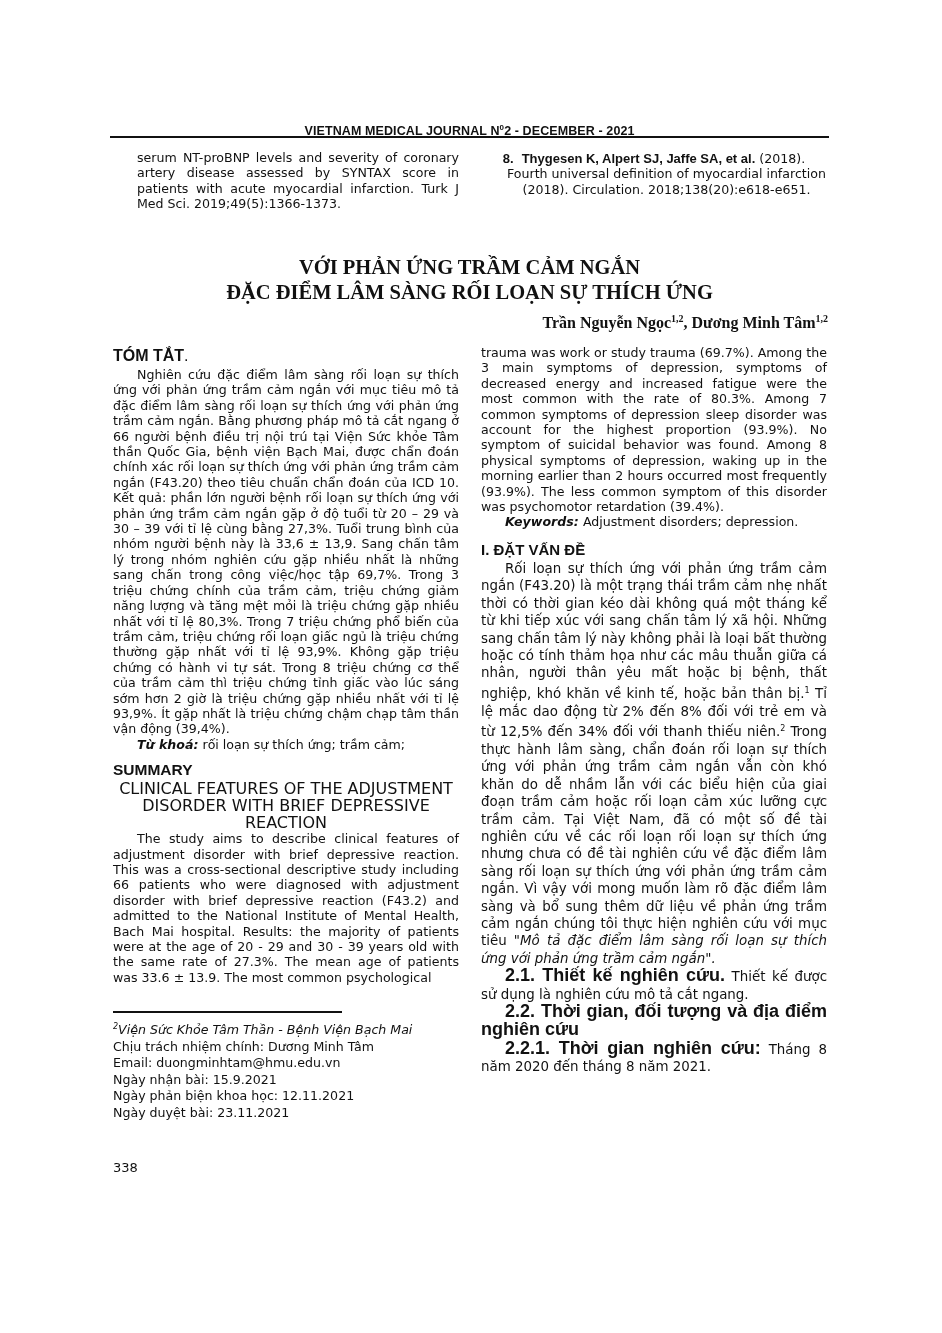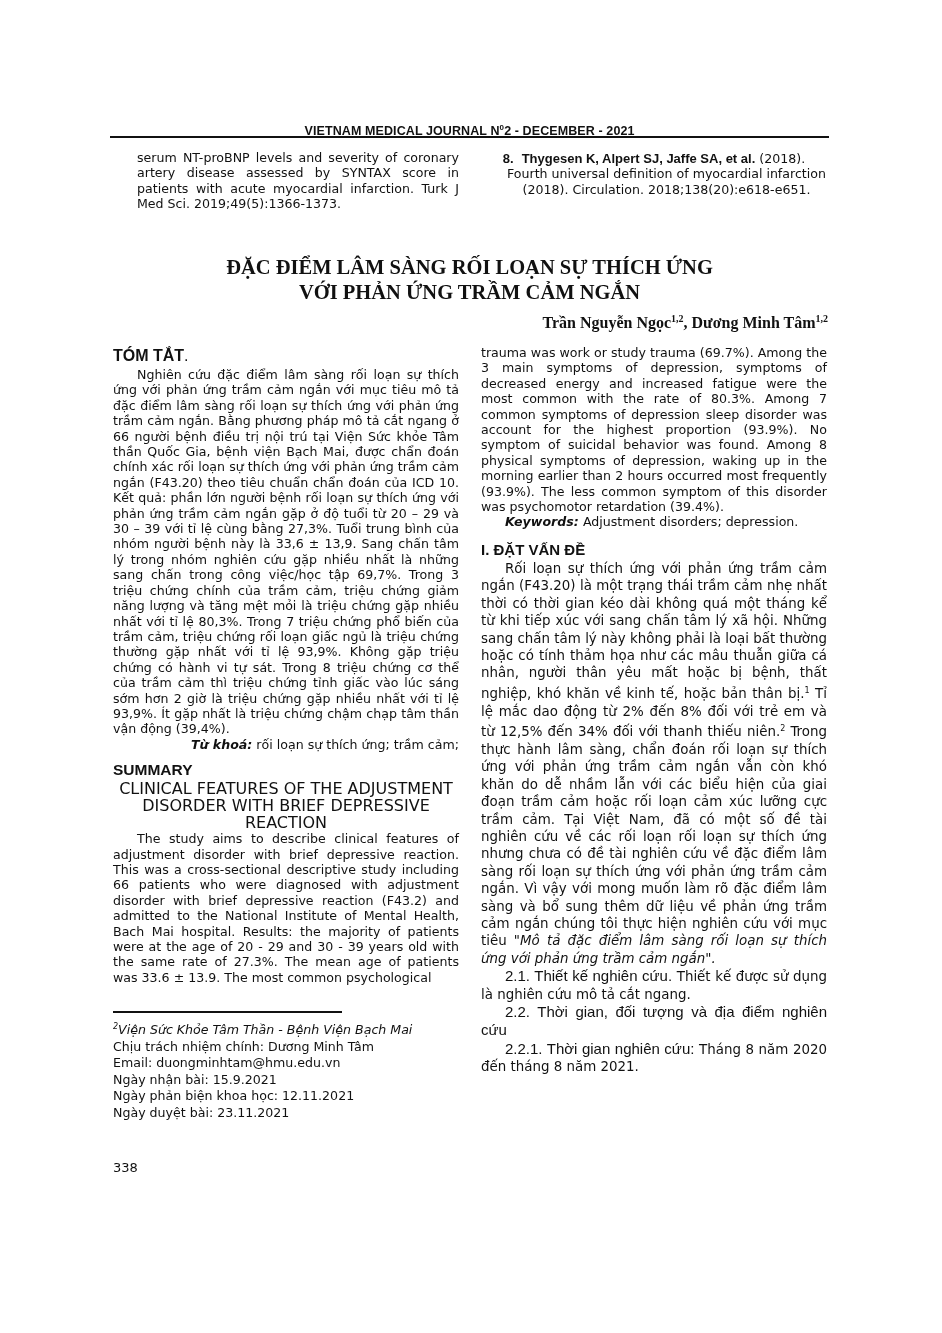--- a/index.html
+++ b/index.html
@@ -16,21 +16,21 @@
 
   .ref-top-left { position: absolute; left: 113px; top: 150px; width: 346px; font-size: 12.6px; line-height: 15.4px; text-align: justify; padding-left: 24px; box-sizing: border-box; }
   .ref-top-right { position: absolute; left: 481px; top: 144px; width: 346px; font-size: 12.6px; line-height: 15.4px; padding-left: 25px; text-indent: -25px; box-sizing: border-box; text-align: center; margin-top: 7px; }
   .ref-top-right b { font-family: "Liberation Sans", sans-serif; font-size: 13px; }
 
   .title { position: absolute; left: 110px; top: 255px; width: 719px; text-align: center; font-family: "Liberation Serif", serif; font-weight: bold; font-size: 20.5px; line-height: 25px; }
   .authors { position: absolute; left: 460px; top: 313px; width: 368px; text-align: right; font-family: "Liberation Serif", serif; font-weight: bold; font-size: 16px; }
   .authors sup { font-size: 10px; }
 
   .h-section { font-family: "Liberation Sans", sans-serif; font-weight: bold; font-size: 15px; line-height: 20px; margin: 0; }
-  .h-sub { font-weight: normal; font-family: "Liberation Sans", sans-serif; font-size: 15px; }
+  .h-sub { font-weight: bold; font-family: "Liberation Sans", sans-serif; font-size: 18px; }
   .summary-title { text-align: center; font-size: 16px; line-height: 17px; margin: 2px 0 0 0; }
 
   .footnote-rule { position: absolute; left: 113px; top: 1011px; width: 229px; height: 2px; background: #111; }
   .footnotes { position: absolute; left: 113px; top: 1019px; width: 346px; font-size: 12.6px; line-height: 16.5px; }
   .footnotes .it { font-style: italic; }
   .footnotes sup { font-size: 8px; }
 
   .page-number { position: absolute; left: 113px; top: 1160px; font-size: 13px; }
 </style>
 </head>
@@ -44,31 +44,31 @@
   <div class="head-rule"></div>
 
   <div class="ref-top-left">
     <span>serum NT-proBNP levels and severity of coronary artery disease assessed by SYNTAX score in patients with acute myocardial infarction. Turk J Med Sci. 2019;49(5):1366-1373.</span>
   </div>
   <div class="ref-top-right">
     <b>8.</b>&nbsp;&nbsp;<b>Thygesen K, Alpert SJ, Jaffe SA, et al.</b> <span>(2018). Fourth universal definition of myocardial infarction (2018). Circulation. 2018;138(20):e618-e651.</span>
   </div>
 
   <div class="title">
+    <div>VỚI PHẢN ỨNG TRẦM CẢM NGẮN</div>
     <div>ĐẶC ĐIỂM LÂM SÀNG RỐI LOẠN SỰ THÍCH ỨNG</div>
-    <div>VỚI PHẢN ỨNG TRẦM CẢM NGẮN</div>
   </div>
   <div class="authors">
     <span>Trần Nguyễn Ngọc</span><sup>1,2</sup><span>, </span><span>Dương Minh Tâm</span><sup>1,2</sup>
   </div>
 
   <div class="col" style="left:113px; top:345px;">
     <p class="h-section" style="font-size:16px; line-height:22px;"><span>TÓM TẮT</span><span style="font-weight:normal">.</span></p>
     <p class="indent">Nghiên cứu đặc điểm lâm sàng rối loạn sự thích ứng với phản ứng trầm cảm ngắn với mục tiêu mô tả đặc điểm lâm sàng rối loạn sự thích ứng với phản ứng trầm cảm ngắn. Bằng phương pháp mô tả cắt ngang ở 66 người bệnh điều trị nội trú tại Viện Sức khỏe Tâm thần Quốc Gia, bệnh viện Bạch Mai, được chẩn đoán chính xác rối loạn sự thích ứng với phản ứng trầm cảm ngắn (F43.20) theo tiêu chuẩn chẩn đoán của ICD 10. Kết quả: phần lớn người bệnh rối loạn sự thích ứng với phản ứng trầm cảm ngắn gặp ở độ tuổi từ 20 – 29 và 30 – 39 với tỉ lệ cùng bằng 27,3%. Tuổi trung bình của nhóm người bệnh này là 33,6 ± 13,9. Sang chấn tâm lý trong nhóm nghiên cứu gặp nhiều nhất là những sang chấn trong công việc/học tập 69,7%. Trong 3 triệu chứng chính của trầm cảm, triệu chứng giảm năng lượng và tăng mệt mỏi là triệu chứng gặp nhiều nhất với tỉ lệ 80,3%. Trong 7 triệu chứng phổ biến của trầm cảm, triệu chứng rối loạn giấc ngủ là triệu chứng thường gặp nhất với tỉ lệ 93,9%. Không gặp triệu chứng có hành vi tự sát. Trong 8 triệu chứng cơ thể của trầm cảm thì triệu chứng tỉnh giấc vào lúc sáng sớm hơn 2 giờ là triệu chứng gặp nhiều nhất với tỉ lệ 93,9%. Ít gặp nhất là triệu chứng chậm chạp tâm thần vận động (39,4%).</p>
-    <p class="indent" style="text-align:right"><b><i>Từ khoá:</i></b><span> rối loạn sự thích ứng; trầm cảm;</span></p>
+    <p class="indent" style="text-align:left"><b><i>Từ khoá:</i></b><span> rối loạn sự thích ứng; trầm cảm;</span></p>
     <p class="h-section" style="margin-top:8px; font-size:15.5px;">SUMMARY</p>
     <p class="summary-title">CLINICAL FEATURES OF THE ADJUSTMENT DISORDER WITH BRIEF DEPRESSIVE REACTION</p>
     <p class="indent">The study aims to describe clinical features of adjustment disorder with brief depressive reaction. This was a cross-sectional descriptive study including 66 patients who were diagnosed with adjustment disorder with brief depressive reaction (F43.2) and admitted to  the National Institute of Mental Health, Bach Mai hospital. Results: the majority of patients were  at the age of 20 - 29 and 30 - 39 years old with the same rate of 27.3%. The mean age of patients was 33.6 ± 13.9. The most common psychological</p>
   </div>
 
   <div class="footnote-rule"></div>
   <div class="footnotes">
     <div class="it"><sup>2</sup><span>Viện Sức Khỏe Tâm Thần - Bệnh Viện Bạch Mai</span></div>
     <div>Chịu trách nhiệm chính: Dương Minh Tâm</div>
     <div>Email: duongminhtam@hmu.edu.vn</div>

